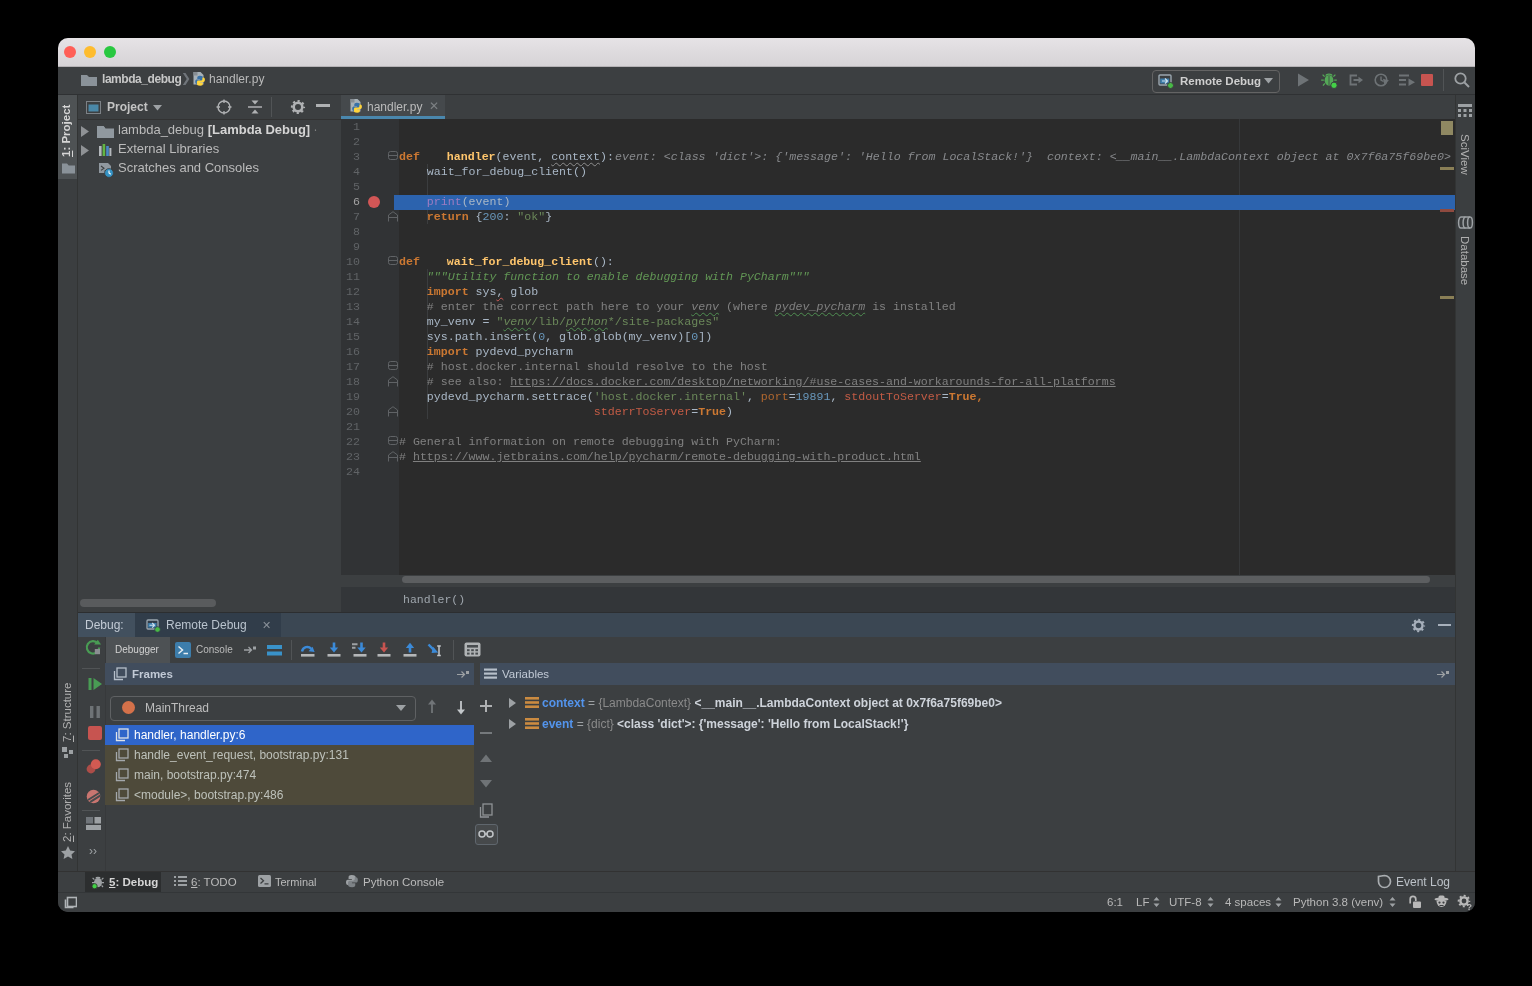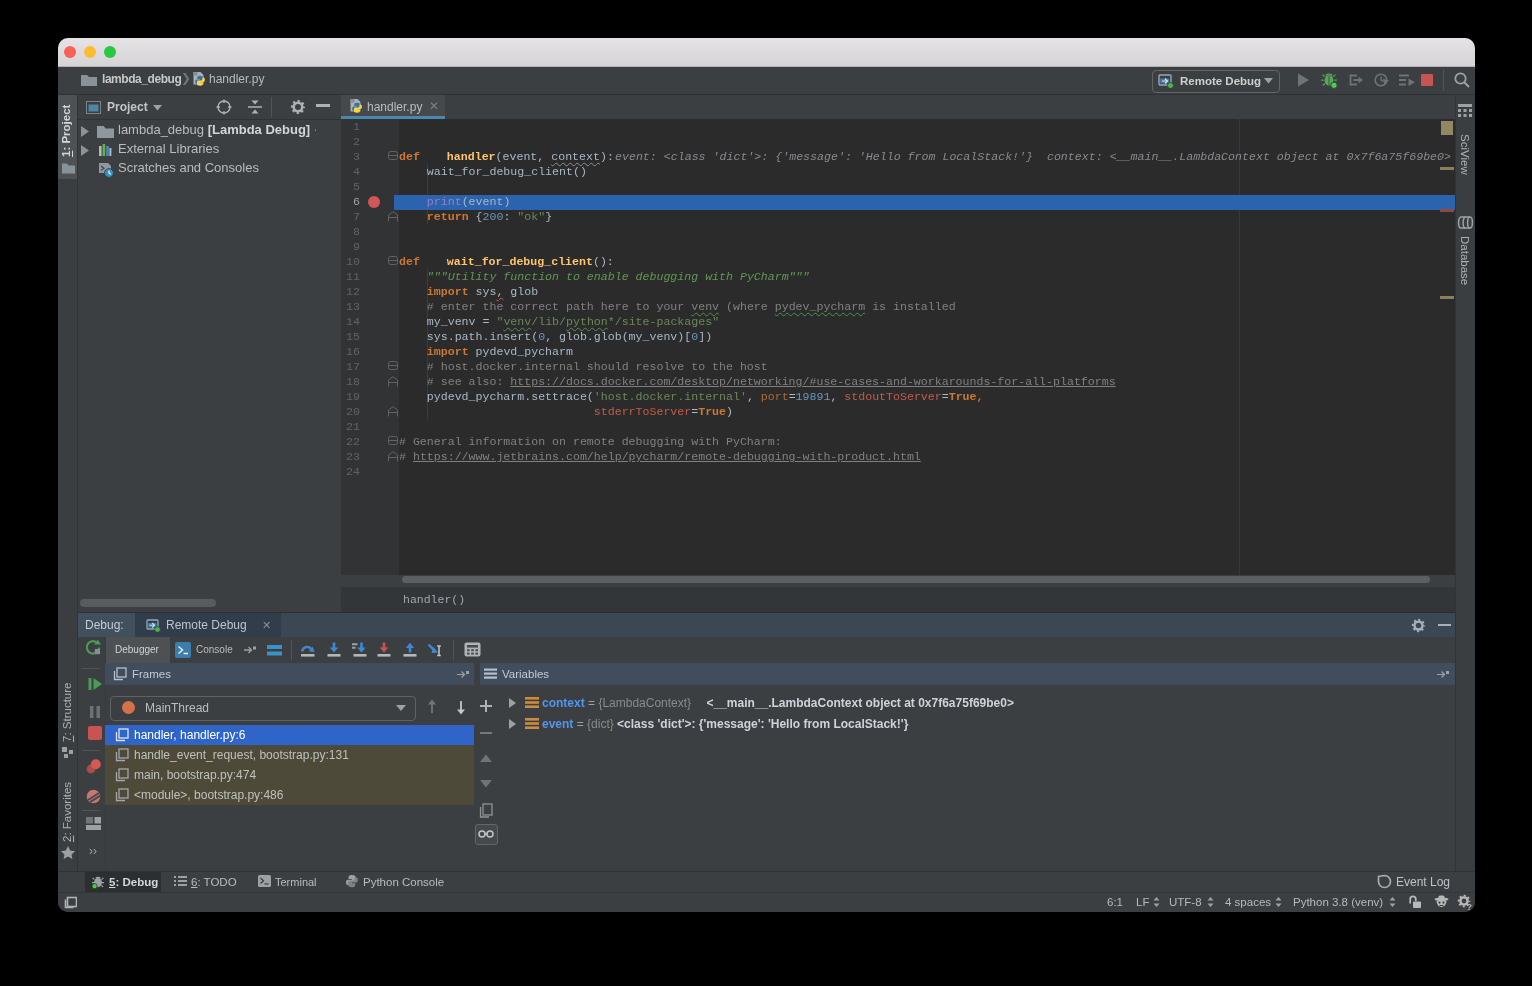--- a/index.html
+++ b/index.html
@@ -12,21 +12,21 @@
 .vtextu{writing-mode:vertical-rl;}
 .codeline{left:341px;height:15px;font-family:"Liberation Mono",monospace;font-size:11.6px;line-height:15px;white-space:pre;color:#a9b7c6;}
 .k{color:#cc7832;font-weight:bold;}
 .fn{color:#ffc66d;font-weight:bold;padding-left:20px;}
 .st{color:#6a8759;}
 .nm{color:#6897bb;}
 .cm{color:#808080;}
 .doc{color:#629755;font-style:italic;}
 .kwarg{color:#b0672f;}
 .kwred{color:#c25b45;}
-.wavg{text-decoration:underline wavy #4f8f52 1px;text-decoration-skip-ink:none;text-underline-offset:2px;}
+.wavg{text-decoration:underline wavy #4f8f52 1px;text-decoration-skip-ink:none;text-underline-offset:2px;font-style:italic;}
 .wavgr{text-decoration:underline wavy #8e8e8e 1px;text-decoration-skip-ink:none;text-underline-offset:2px;}
 .lnum{position:absolute;width:44px;text-align:right;font-family:"Liberation Mono",monospace;font-size:11.6px;line-height:15px;color:#606366;left:258px;}
 </style></head>
 <body>
 <div id="win">
 
   <div class="a" style="left:0;top:0;width:1417px;height:28px;background:linear-gradient(#e6e3e6,#d6d3d6);border-bottom:1px solid #b5b2b5;"></div>
   <div class="a tl" style="left:6px;background:#ff5f57;"></div>
   <div class="a tl" style="left:26px;background:#febc2e;"></div>
   <div class="a tl" style="left:46px;background:#28c840;"></div>
@@ -401,21 +401,21 @@
         <rect x="9.5" y="1" width="6.5" height="6.5" fill="#9da1a4"></rect>
         <rect x="1" y="9" width="15" height="5" fill="#9da1a4"></rect>
     </svg>
     <div class="a" style="left:31px;top:806px;font-size:12px;color:#9da1a4;">››</div>
 
     <div class="a" style="left:47px;top:625px;width:369px;height:22px;background:#414d5d;"></div>
     <svg class="a" style="left:55px;top:629px;" width="14" height="14">
         <rect x="4" y="1" width="9" height="9" fill="none" stroke="#b6bfca" stroke-width="1.3"></rect>
         <path d="M1.5 4 V12.5 H10" fill="none" stroke="#b6bfca" stroke-width="1.3"></path>
       </svg>
-    <div class="a" style="left:74px;top:625px;height:22px;line-height:22px;font-size:11.5px;color:#c2cad6;">Frames</div>
+    <div class="a" style="left:74px;top:625px;height:22px;line-height:22px;font-size:11.5px;color:#c2cad6;font-weight:bold;">Frames</div>
     <svg class="a" style="left:398px;top:631px;" width="14" height="11">
         <path d="M1 5.5 H8 M5.5 2.5 L8.5 5.5 L5.5 8.5" stroke="#9da1a4" stroke-width="1.2" fill="none"></path>
         <rect x="10" y="2" width="3" height="3" fill="#9da1a4"></rect>
       </svg>
 
     <div class="a" style="left:422px;top:625px;width:975px;height:22px;background:#414d5d;"></div>
     <svg class="a" style="left:426px;top:630px;" width="13" height="12">
         <rect y="0.5" width="13" height="2.2" fill="#b6bfca"></rect>
         <rect y="4.5" width="13" height="2.2" fill="#b6bfca"></rect>
         <rect y="8.5" width="13" height="2.2" fill="#b6bfca"></rect>
@@ -486,21 +486,21 @@
       </svg>
 
     <svg class="a" style="left:450px;top:660px;" width="9" height="10">
         <path fill="#9da1a4" d="M1 0 L8 5 L1 10 Z"></path>
       </svg>
     <svg class="a" style="left:467px;top:658px;" width="14" height="13">
         <rect y="1" width="14" height="2.6" fill="#cb8b41"></rect>
         <rect y="5.2" width="14" height="2.6" fill="#cb8b41"></rect>
         <rect y="9.4" width="14" height="2.6" fill="#cb8b41"></rect>
       </svg>
-    <div class="a" style="left:484px;top:655px;height:21px;line-height:21px;font-size:12px;white-space:pre;"><span style="color:#5394ec;font-weight:bold;">context</span><span style="color:#9da1a4;"> = </span><span style="color:#8a8a8a;">{LambdaContext} </span><span style="color:#ced3da;font-weight:bold;margin-left:12px;">&lt;__main__.LambdaContext object at 0x7f6a75f69be0&gt;</span></div>
+    <div class="a" style="left:484px;top:655px;height:21px;line-height:21px;font-size:12px;white-space:pre;"><span style="color:#5394ec;font-weight:bold;">context</span><span style="color:#9da1a4;"> = </span><span style="color:#8a8a8a;">{LambdaContext} </span><span style="color:#ced3da;font-weight:bold;">&lt;__main__.LambdaContext object at 0x7f6a75f69be0&gt;</span></div>
     <svg class="a" style="left:450px;top:681px;" width="9" height="10">
         <path fill="#9da1a4" d="M1 0 L8 5 L1 10 Z"></path>
       </svg>
     <svg class="a" style="left:467px;top:679px;" width="14" height="13">
         <rect y="1" width="14" height="2.6" fill="#cb8b41"></rect>
         <rect y="5.2" width="14" height="2.6" fill="#cb8b41"></rect>
         <rect y="9.4" width="14" height="2.6" fill="#cb8b41"></rect>
       </svg>
     <div class="a" style="left:484px;top:676px;height:21px;line-height:21px;font-size:12px;white-space:pre;"><span style="color:#5394ec;font-weight:bold;">event</span><span style="color:#9da1a4;"> = </span><span style="color:#8a8a8a;">{dict} </span><span style="color:#ced3da;font-weight:bold;">&lt;class 'dict'&gt;: {'message': 'Hello from LocalStack!'}</span></div>
   </div>

